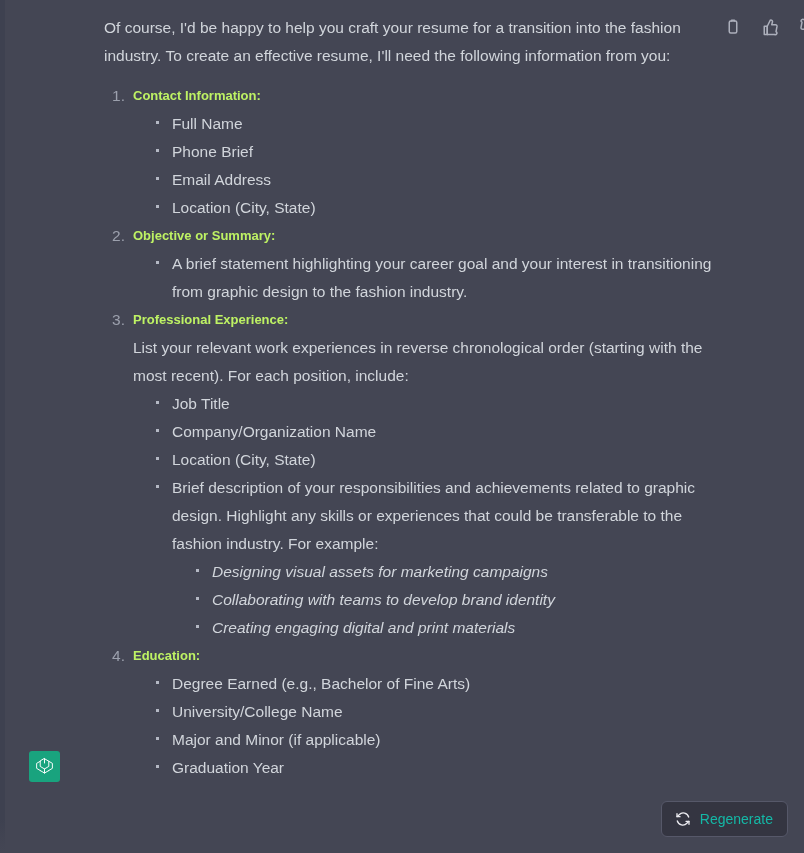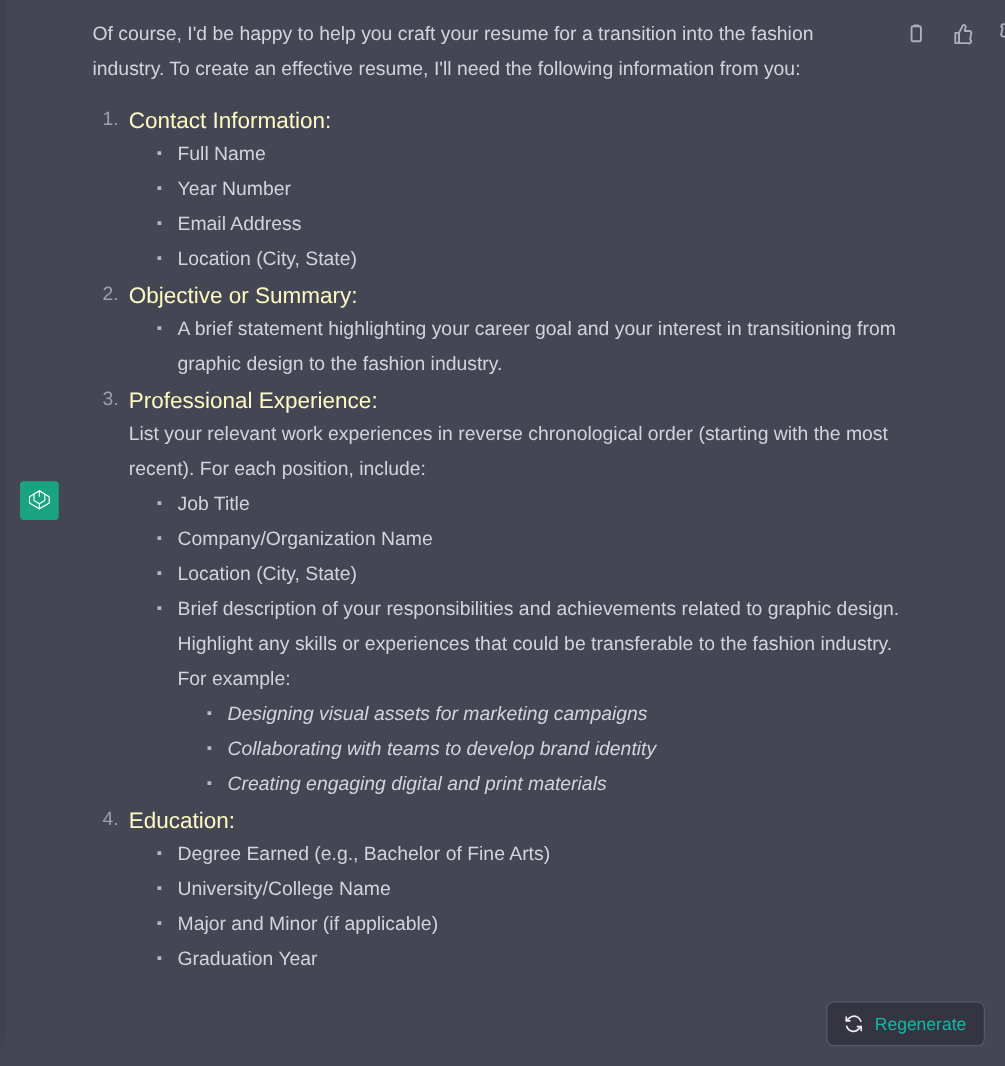--- a/index.html
+++ b/index.html
@@ -28,22 +28,23 @@
 
   .message {
     position: relative;
     width: 804px;
     min-height: 853px;
     padding: 14px 0 0 0;
   }
 
   .msg-inner {
     display: flex;
-    align-items: center;
-    padding-left: 16px;
+    align-items: flex-end;
+    padding-left: 29px;
+    gap: 17px;
   }
 
   
   .avatar {
     flex: 0 0 auto;
     width: 31px;
     height: 31px;
     border-radius: 3px;
     background: #19a37e;
     display: flex;
@@ -85,23 +86,23 @@
     content: counter(item) ".";
     position: absolute;
     left: 8px;
     top: 0;
     color: #9ca0ad;
     font-size: 15.5px;
     line-height: 28px;
   }
 
   .sec-title {
-    font-weight: normal;
-    color: #fef9c3;
-    font-size: 18px;
+    font-weight: bold;
+    color: #bef264;
+    font-size: 13px;
     line-height: 28px;
   }
 
   .sec-intro {
     color: #d1d5db;
     line-height: 28px;
     max-width: 640px;
   }
 
   
@@ -240,21 +241,21 @@
 
       <ol class="main-list">
 
         <li>
           <div class="sec-title">Contact Information:</div>
           <ul class="bullets">
             <li>
                 <span class="bullet-text">Full Name</span>
               </li>
             <li>
-                <span class="bullet-text">Year Number</span>
+                <span class="bullet-text">Phone Brief</span>
               </li>
             <li>
                 <span class="bullet-text">Email Address</span>
               </li>
             <li>
                 <span class="bullet-text">Location (City, State)</span>
               </li>
           </ul>
         </li>
 

